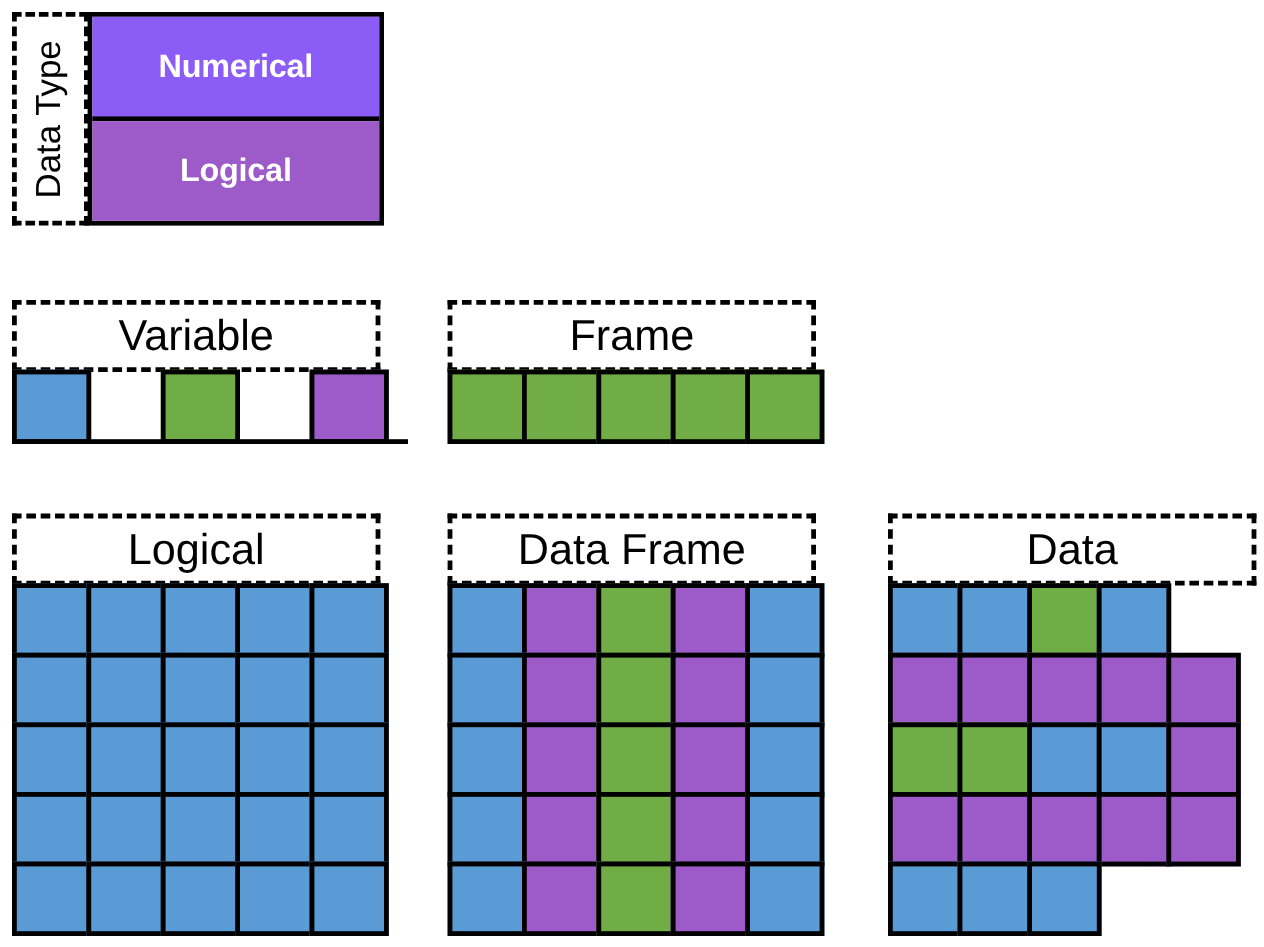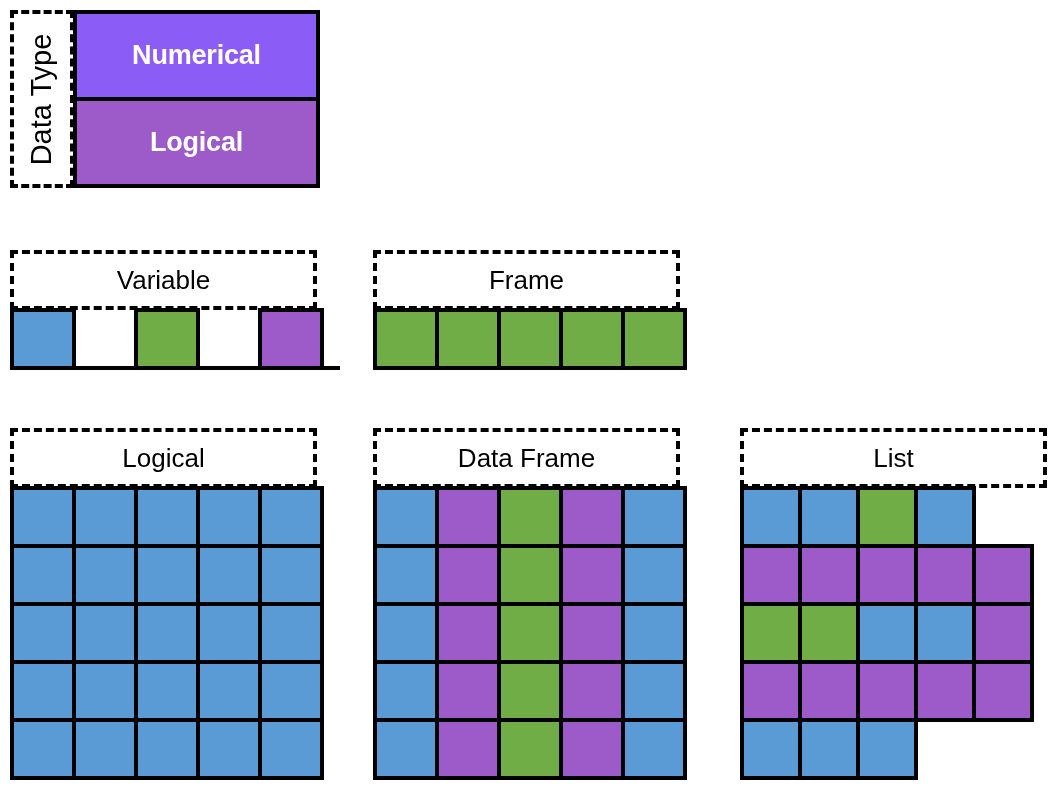--- a/index.html
+++ b/index.html
@@ -21,21 +21,21 @@
   .dashed-box {
     position: absolute;
     border: 4px dashed #000000;
     background: #ffffff;
     box-sizing: border-box;
     display: flex;
     align-items: center;
     justify-content: center;
   }
   .dashed-label {
-    font-size: 26px;
+    font-size: 36px;
     color: #000000;
     line-height: 1;
     white-space: nowrap;
   }
 
   
   #datatype-group { left: 10px; top: 10px; width: 310px; height: 178px; }
   #datatype-dashed {
     left: 0px; top: 0px; width: 64px; height: 178px;
   }
@@ -226,21 +226,21 @@
         <div class="cell" style="width: 66px; height: 62px; background: rgb(91, 155, 213);"></div>
         <div class="cell" style="width: 66px; height: 62px; background: rgb(156, 91, 200);"></div>
         <div class="cell" style="width: 66px; height: 62px; background: rgb(112, 173, 71);"></div>
         <div class="cell" style="width: 66px; height: 62px; background: rgb(156, 91, 200);"></div>
         <div class="cell" style="width: 66px; height: 62px; background: rgb(91, 155, 213);"></div>
       </div>
     </div>
   </div>
 <div class="panel" id="list-panel">
     <div class="dashed-box" style="left: 0px; top: 0px; width: 307px; height: 60px;">
-      <span class="dashed-label">List</span>
+      <span class="dashed-label">Data</span>
     </div>
     <div class="grid-rows" style="top: 58px;">
       <div class="grid-row">
         <div class="cell" style="width: 62px; height: 62px; background: rgb(91, 155, 213);"></div>
         <div class="cell" style="width: 62px; height: 62px; background: rgb(91, 155, 213);"></div>
         <div class="cell" style="width: 62px; height: 62px; background: rgb(112, 173, 71);"></div>
         <div class="cell" style="width: 62px; height: 62px; background: rgb(91, 155, 213);"></div>
         <div class="cell empty" style="width: 62px; height: 62px;"></div>
       </div>
       <div class="grid-row">

